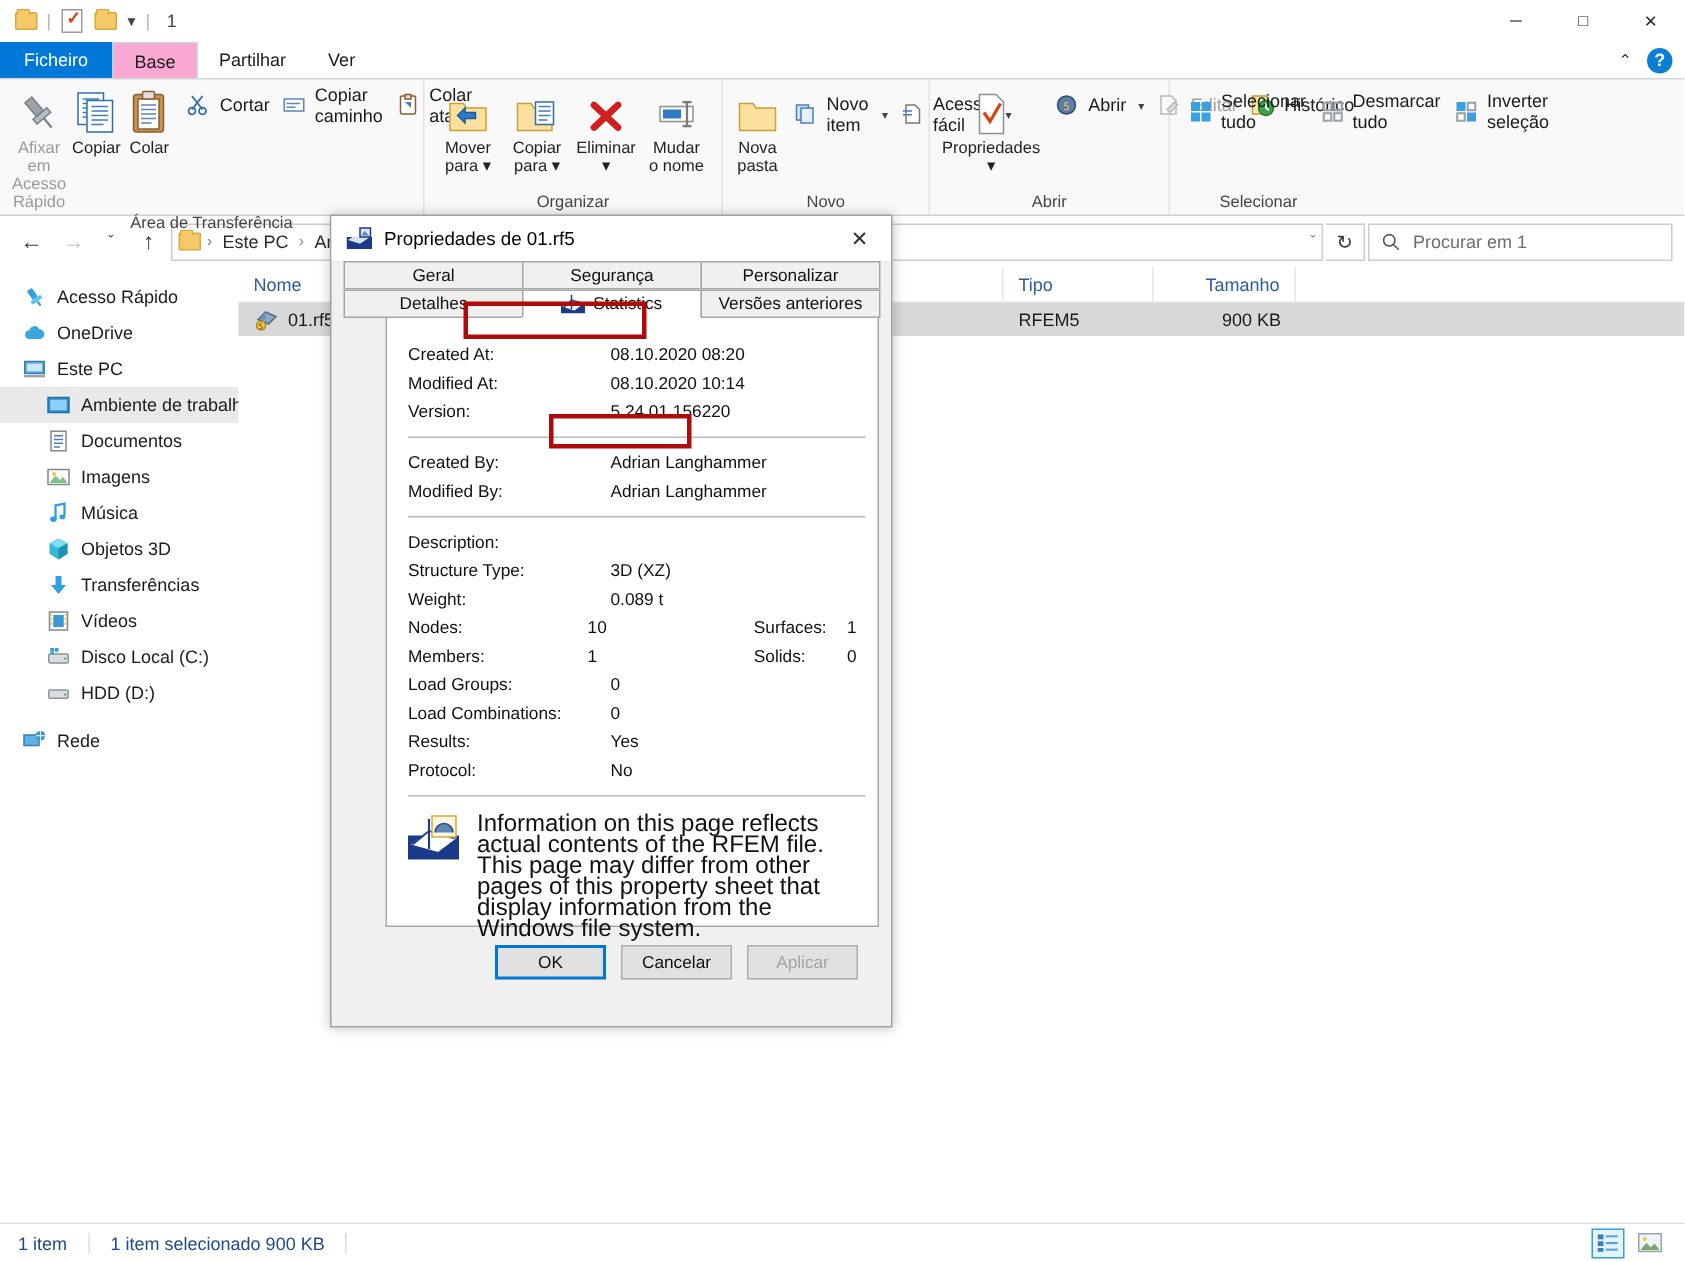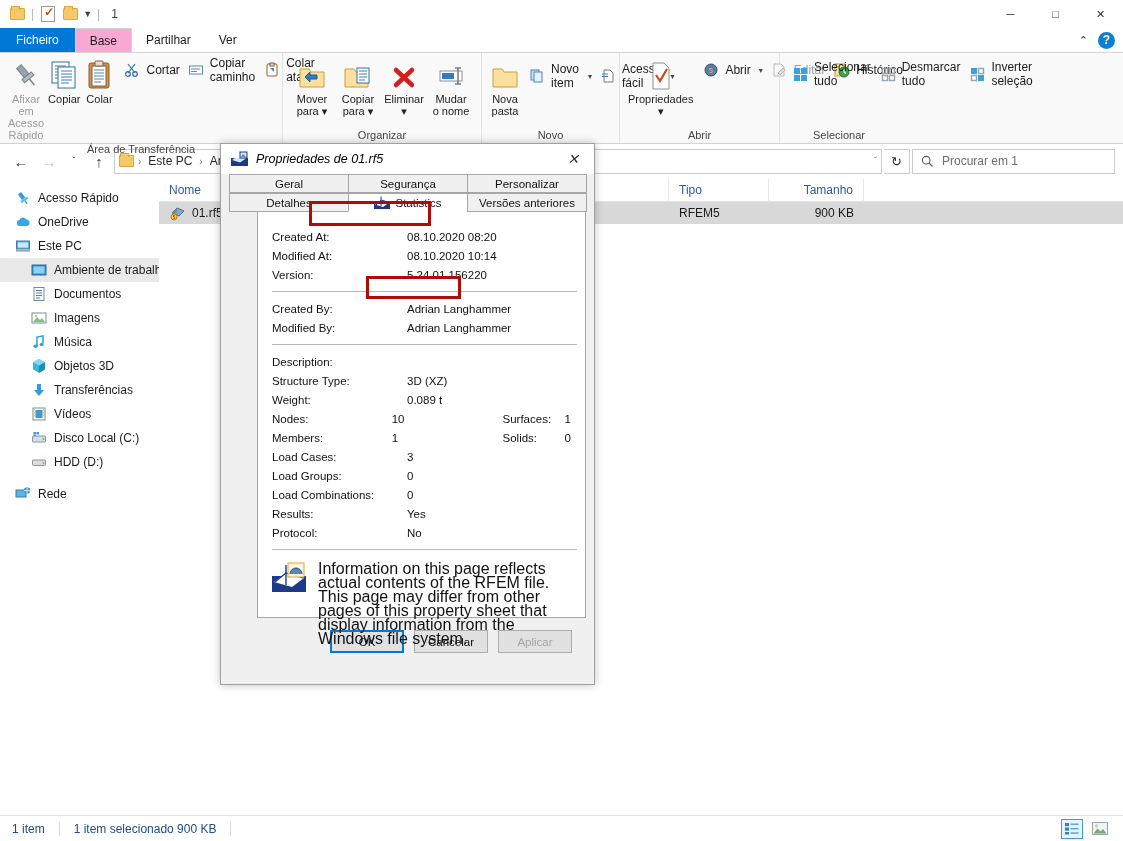--- a/index.html
+++ b/index.html
@@ -111,21 +111,21 @@
   .viewbtns { margin-left:auto; display:flex; gap:6px; }
   .vbtn { width:22px;height:20px;display:flex;align-items:center;justify-content:center;}
   .vbtn.active{ border:1px solid #3a9fe0; background:#e5f3fb; }
 
   
   .dialog {
     position:absolute; left:220px; top:143px; width:375px; height:542px;
     background:#f0f0f0; border:1px solid #a0a0a0; box-shadow:0 0 8px rgba(0,0,0,.25);
     font-size:12px;
   }
-  .dlg-title { height:30px; display:flex; align-items:center; padding-left:10px; gap:8px; background:#ffffff;font-style:italic;}
+  .dlg-title { height:30px; display:flex; align-items:center; padding-left:10px; gap:8px; background:#ffffff;}
   .dlg-title .t { font-size:12.5px; color:#000; }
   .dlg-close { margin-left:auto; width:42px; height:30px; display:flex; align-items:center; justify-content:center; font-size:14px; color:#333;}
   .dlg-body { padding:0 8px 0 8px; }
 
   .tabrow { display:flex; }
   .tab {
     flex:1; height:19px; border:1px solid #a6a6a6; background:#f0f0f0;
     display:flex; align-items:center; justify-content:center; gap:5px;
     font-size:11.5px; color:#111; margin-right:-1px;
   }
@@ -786,24 +786,20 @@
         <span class="k2">Surfaces:</span>
         <span>1</span>
       </div>
       <div class="kv">
         <span class="k">Members:</span>
         <span class="v">1</span>
         <span class="k2">Solids:</span>
         <span>0</span>
       </div>
       <div class="kv">
-        <span class="k">Load Cases:</span>
-        <span class="v">3</span>
-      </div>
-      <div class="kv">
         <span class="k">Load Groups:</span>
         <span class="v">0</span>
       </div>
       <div class="kv">
         <span class="k">Load Combinations:</span>
         <span class="v">0</span>
       </div>
       <div class="kv">
         <span class="k">Results:</span>
         <span class="v">Yes</span>

